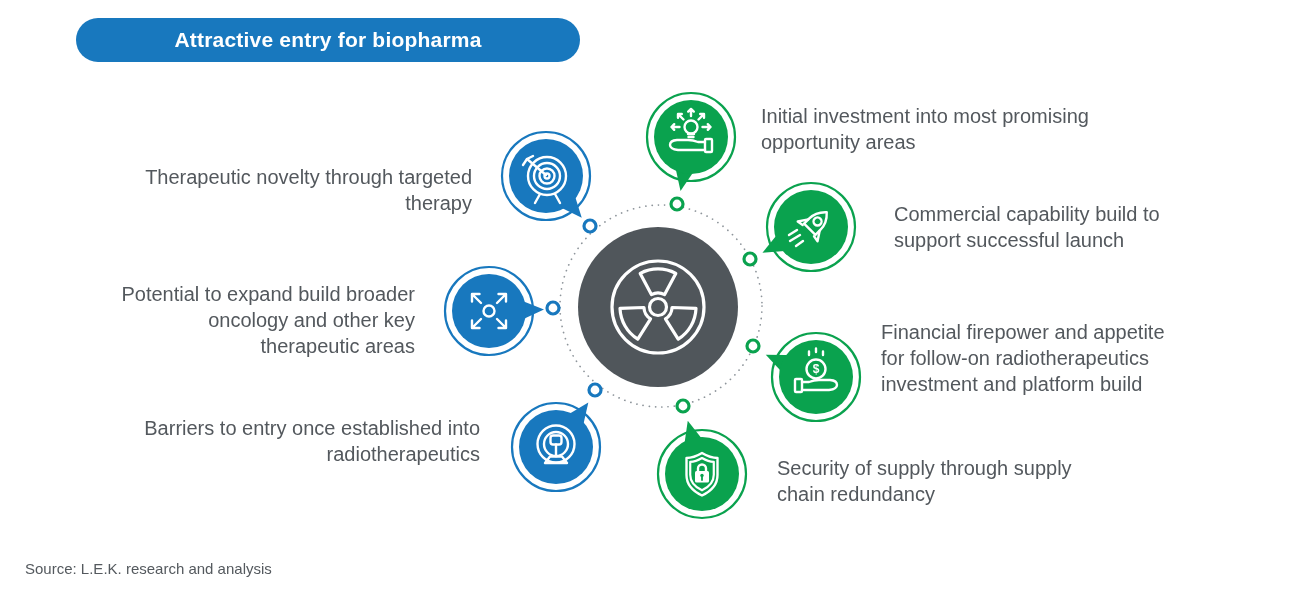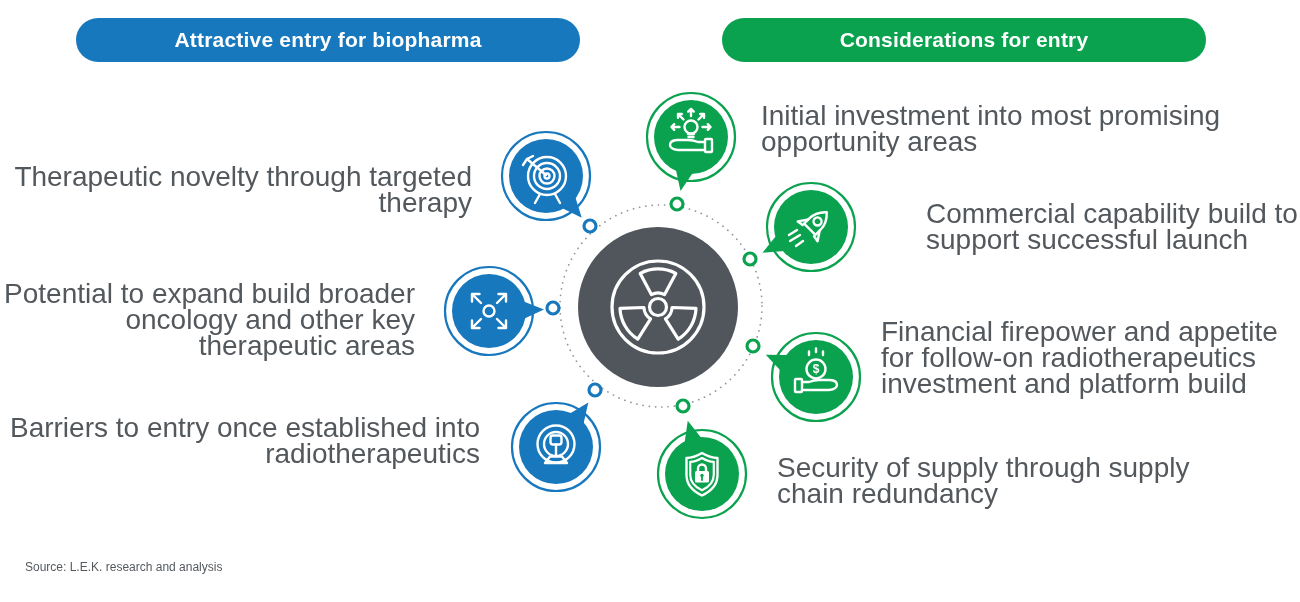--- a/index.html
+++ b/index.html
@@ -9,43 +9,42 @@
   }
   .pill{
     position:absolute;top:18px;height:44px;border-radius:22px;
     display:flex;align-items:center;justify-content:center;
     color:#ffffff;font-size:21px;font-weight:700;letter-spacing:.2px;
   }
   .pill-blue{left:76px;width:504px;background:#1878BE;}
   .pill-green{left:722px;width:484px;background:#0AA24E;}
   .art{position:absolute;left:0;top:0;}
   .label{
-    position:absolute;color:#53585D;font-size:28px;line-height:26px;
+    position:absolute;color:#53585D;font-size:20px;line-height:26px;
     white-space:pre-line;
   }
   .align-right{text-align:right;}
   .source{
-    position:absolute;left:25px;top:560px;color:#54595E;font-size:12px;
+    position:absolute;left:25px;top:560px;color:#54595E;font-size:15px;
   }
   
   .icon-strokes{stroke:#ffffff;stroke-width:2.4;fill:none;stroke-linecap:round;stroke-linejoin:round;}
   .fill-blue{fill:#1878BE;}
   .fill-green{fill:#0AA24E;}
   .ring-blue{fill:none;stroke:#1878BE;stroke-width:2.2;}
   .ring-green{fill:none;stroke:#0AA24E;stroke-width:2.2;}
   .node-blue{fill:#ffffff;stroke:#1878BE;stroke-width:3.2;}
   .node-green{fill:#ffffff;stroke:#0AA24E;stroke-width:3.2;}
 </style>
 </head>
 <body>
 
 <div class="canvas">
 
   <div class="pill pill-blue">Attractive entry for biopharma</div>
-  <div class="pill pill-green">Considerations for entry</div>
 
   <svg class="art" width="1300" height="602" viewBox="0 0 1300 602" aria-hidden="true">
 
     <circle cx="661" cy="306" r="101" fill="none" stroke="#8E959B" stroke-width="1.7" stroke-dasharray="0.1 6.2" stroke-linecap="round"></circle>
 
     <g>
       <circle class="node-green" cx="677" cy="204" r="6"></circle>
       <circle class="node-blue" cx="590" cy="226" r="6"></circle>
       <circle class="node-blue" cx="553" cy="308" r="6"></circle>
       <circle class="node-blue" cx="595" cy="390" r="6"></circle>
@@ -168,21 +167,21 @@
   <div class="label align-right" style="right:828px;top:152px;margin-top:12px;">Therapeutic novelty through targeted
 therapy</div>
   <div class="label align-right" style="right:885px;top:281px;">Potential to expand build broader
 oncology and other key
 therapeutic areas</div>
   <div class="label align-right" style="right:820px;top:415px;">Barriers to entry once established into
 radiotherapeutics</div>
 
   <div class="label" style="left:761px;top:103px;">Initial investment into most promising
 opportunity areas</div>
-  <div class="label" style="left:926px;top:201px;">Commercial capability build to
+  <div class="label" style="left:894px;top:201px;">Commercial capability build to
 support successful launch</div>
   <div class="label" style="left:881px;top:319px;">Financial firepower and appetite
 for follow-on radiotherapeutics
 investment and platform build</div>
   <div class="label" style="left:777px;top:455px;">Security of supply through supply
 chain redundancy</div>
 
   <div class="source">Source: L.E.K. research and analysis</div>
 </div>
 

